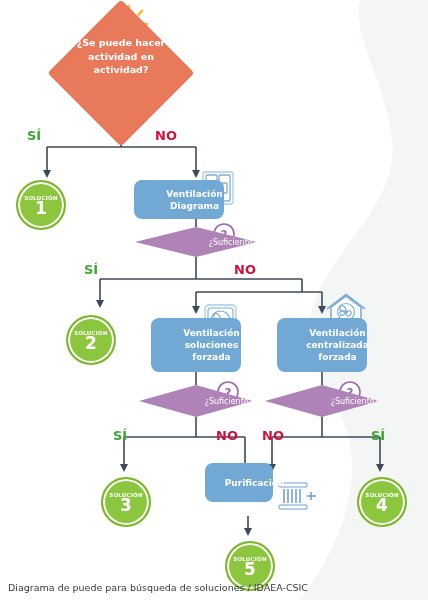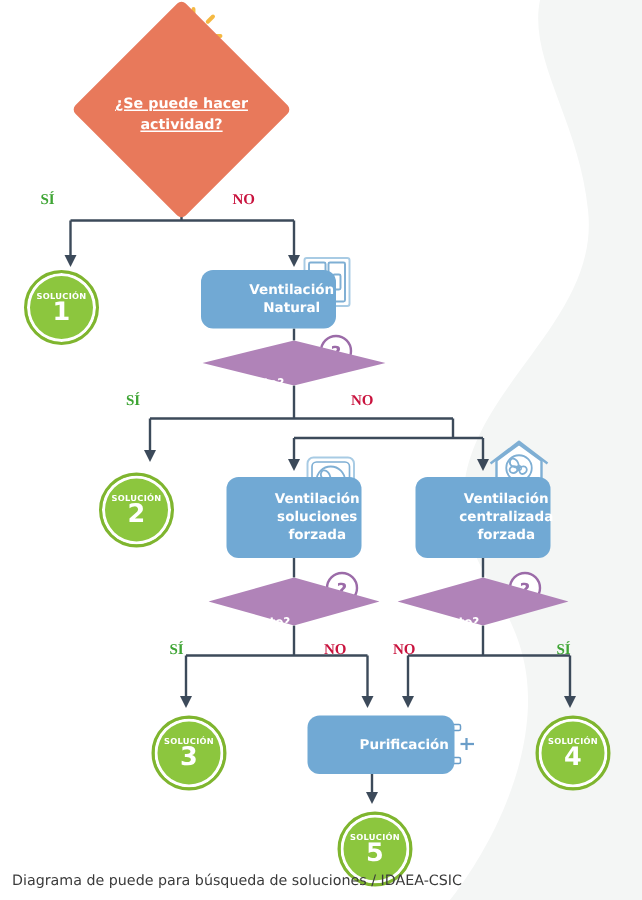--- a/index.html
+++ b/index.html
@@ -28,24 +28,23 @@
     color:#ffffff;
     font-size:9.5px;
     line-height:13.5px;
     font-weight:bold;
   }
   .dia-wrap{position:absolute;}
   .dia-lbl{
     position:absolute;
     color:#ffffff;
     font-size:8px;
-    font-weight:bold;
-    text-align:left;
+    font-weight:normal;
+    text-align:right;
     white-space:nowrap;
-    margin-top:13px;
   }
 
   
   .bluebox{
     position:absolute;
     background:#71A9D4;
     border-radius:8px;
     color:#ffffff;
     display:flex;
     align-items:center;
@@ -69,21 +68,21 @@
     display:flex;
     flex-direction:column;
     align-items:center;
     justify-content:center;
     color:#ffffff;
   }
   .sol .sol-word{font-size:5.5px;font-weight:bold;letter-spacing:.2px;}
   .sol .sol-num{font-size:17px;font-weight:bold;line-height:16px;margin-top:-1px;}
 
   
-  .elab{position:absolute;font-size:10px;font-weight:bold;white-space:nowrap;font-family:Liberation Serif, serif;}
+  .elab{position:absolute;font-size:13px;font-weight:bold;white-space:nowrap;}
   .elab.si{color:#3FA535;}
   .elab.no{color:#C9133E;text-align:center;}
 
   
   .caption{
     position:absolute;
     left:8px;top:582px;
     font-size:9.5px;
     color:#3A3A3A;
     white-space:nowrap;
@@ -239,36 +238,37 @@
     </g>
     <g transform="translate(263,558) scale(0.052)">
       <path d="M120,90 L180,90 C200,90 210,105 205,125 L190,220 C186,240 172,250 155,250 L60,250 L60,110 L95,110 L110,30 C112,18 126,16 130,28 Z" fill="#ffffff" stroke="#49A942" stroke-width="16" stroke-linejoin="round"></path>
       <rect x="5" y="110" width="48" height="140" rx="10" fill="#ffffff" stroke="#49A942" stroke-width="16"></rect>
     </g>
   </svg>
 
   <div class="ovl" style="left:69px;top:21px;width:104px;height:104px;">
     <div class="diamond-orange"></div>
   </div>
-  <div class="diamond-orange-txt" style="left:56px;top:63px;text-decoration:underline;">
+  <div class="diamond-orange-txt" style="left:56px;top:36px;">
     <div>¿Se puede hacer</div>
+    <div>actividad en</div>
     <div>actividad?</div>
   </div>
 
   <div class="elab si" style="left:27px;top:128px;">SÍ</div>
   <div class="elab no" style="left:155px;top:128px;">NO</div>
 
   <div class="sol" style="left:16px;top:180px;">
     <div class="sol-word">SOLUCIÓN</div>
     <div class="sol-num">1</div>
   </div>
 
   <div class="bluebox" style="left:134px;top:180px;width:90px;height:39px;flex-direction:column;">
     <span>Ventilación</span>
-    <span>Natural</span>
+    <span>Diagrama</span>
   </div>
 
   <div class="dia-wrap" style="left:135px;top:227px;width:122px;height:30px;">
     <svg width="122" height="30">
       <polygon points="61,0 122,15 61,30 0,15" fill="#B083B8"></polygon>
     </svg>
   </div>
   <div class="dia-lbl" style="left:135px;top:238px;width:122px;">¿Suficiente?</div>
 
   <div class="elab si" style="left:84px;top:262px;">SÍ</div>
@@ -308,21 +308,21 @@
   <div class="elab si" style="left:113px;top:428px;">SÍ</div>
   <div class="elab no" style="left:216px;top:428px;">NO</div>
   <div class="elab no" style="left:262px;top:428px;">NO</div>
   <div class="elab si" style="left:371px;top:428px;">SÍ</div>
 
   <div class="sol" style="left:101px;top:477px;">
     <div class="sol-word">SOLUCIÓN</div>
     <div class="sol-num">3</div>
   </div>
 
-  <div class="bluebox" style="left:205px;top:477px;width:98px;height:39px;">
+  <div class="bluebox" style="left:205px;top:463px;width:68px;height:39px;">
     <span>Purificación</span>
   </div>
 
   <div class="sol" style="left:357px;top:477px;">
     <div class="sol-word">SOLUCIÓN</div>
     <div class="sol-num">4</div>
   </div>
 
   <div class="sol" style="left:225px;top:541px;">
     <div class="sol-word">SOLUCIÓN</div>

